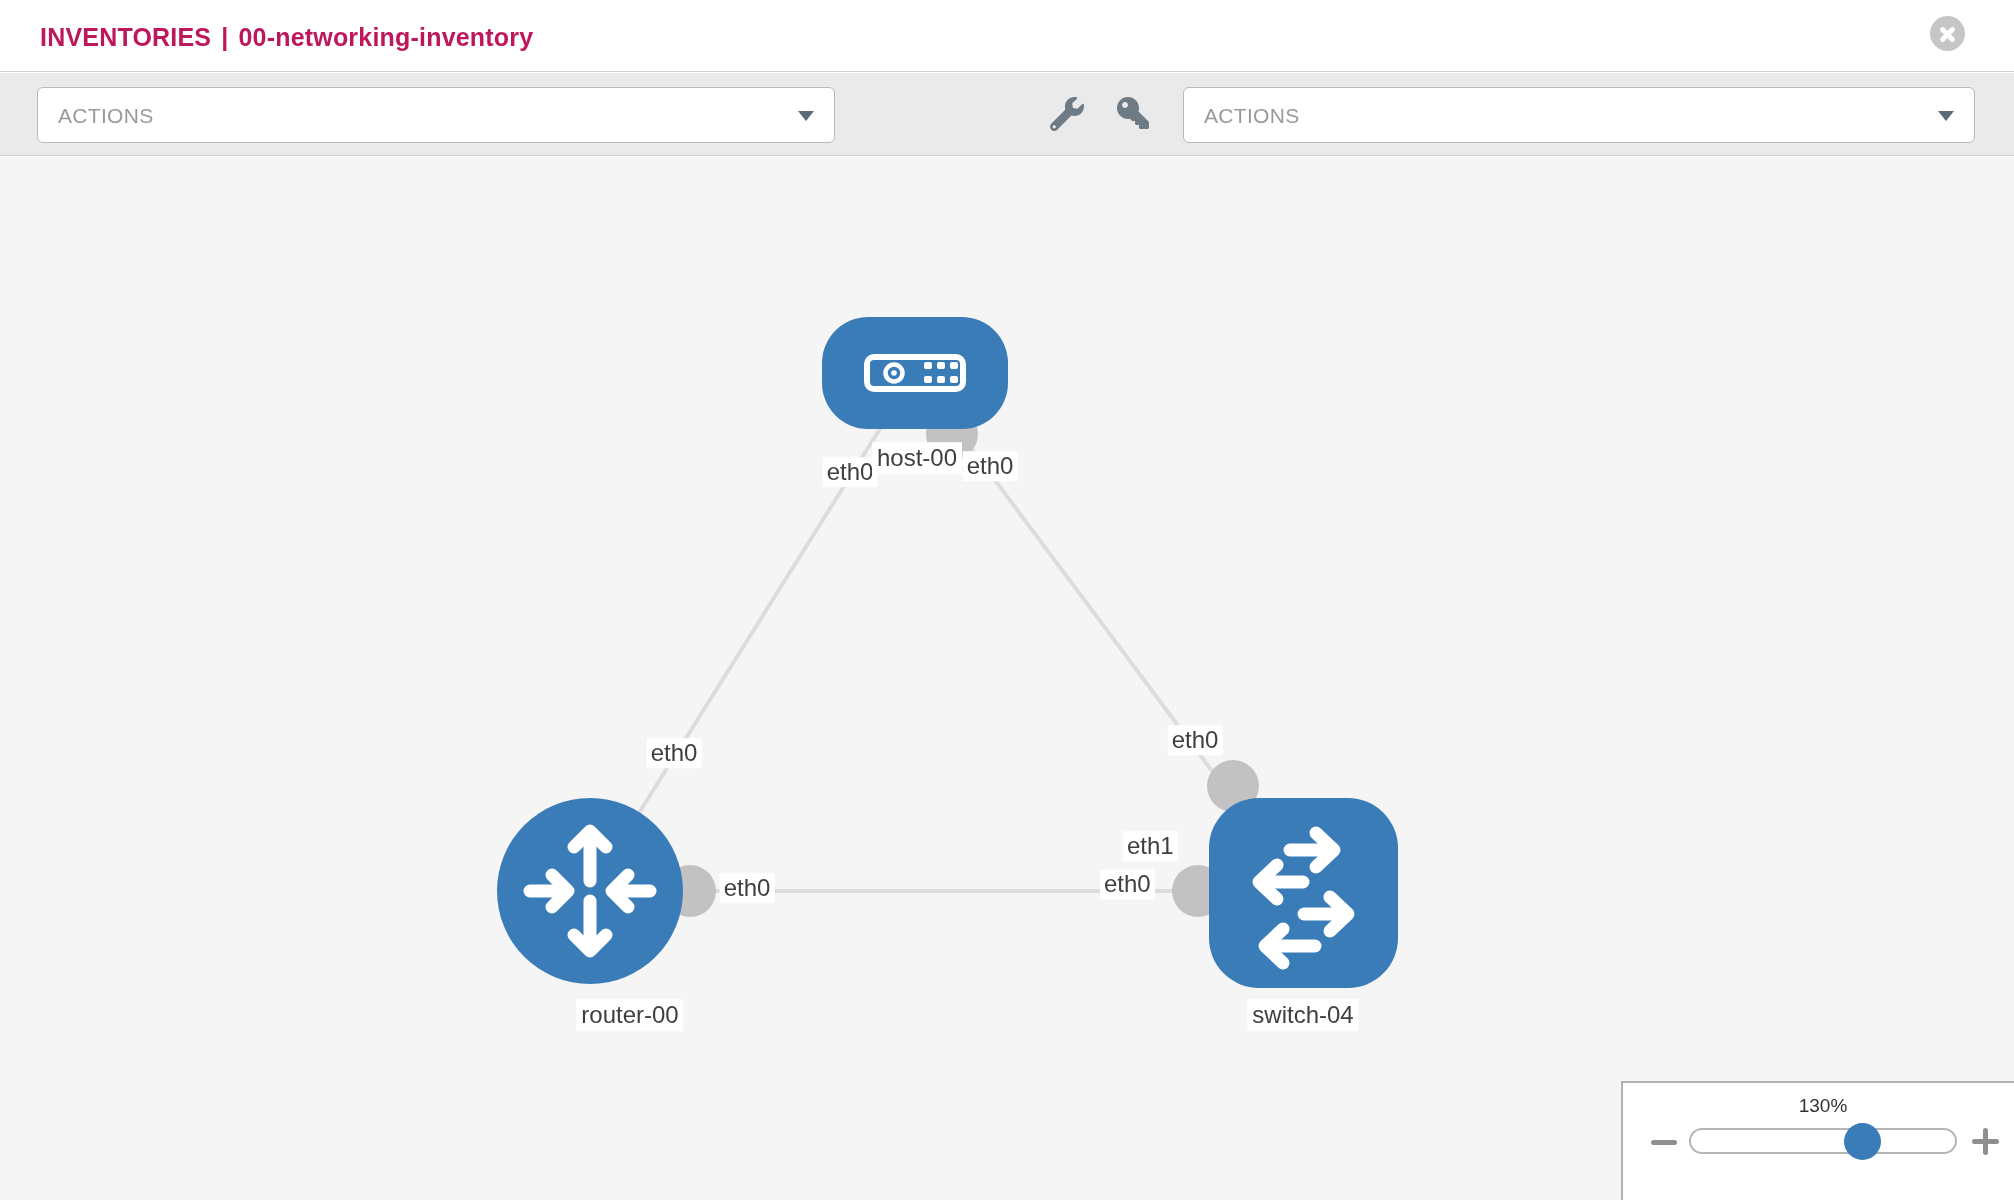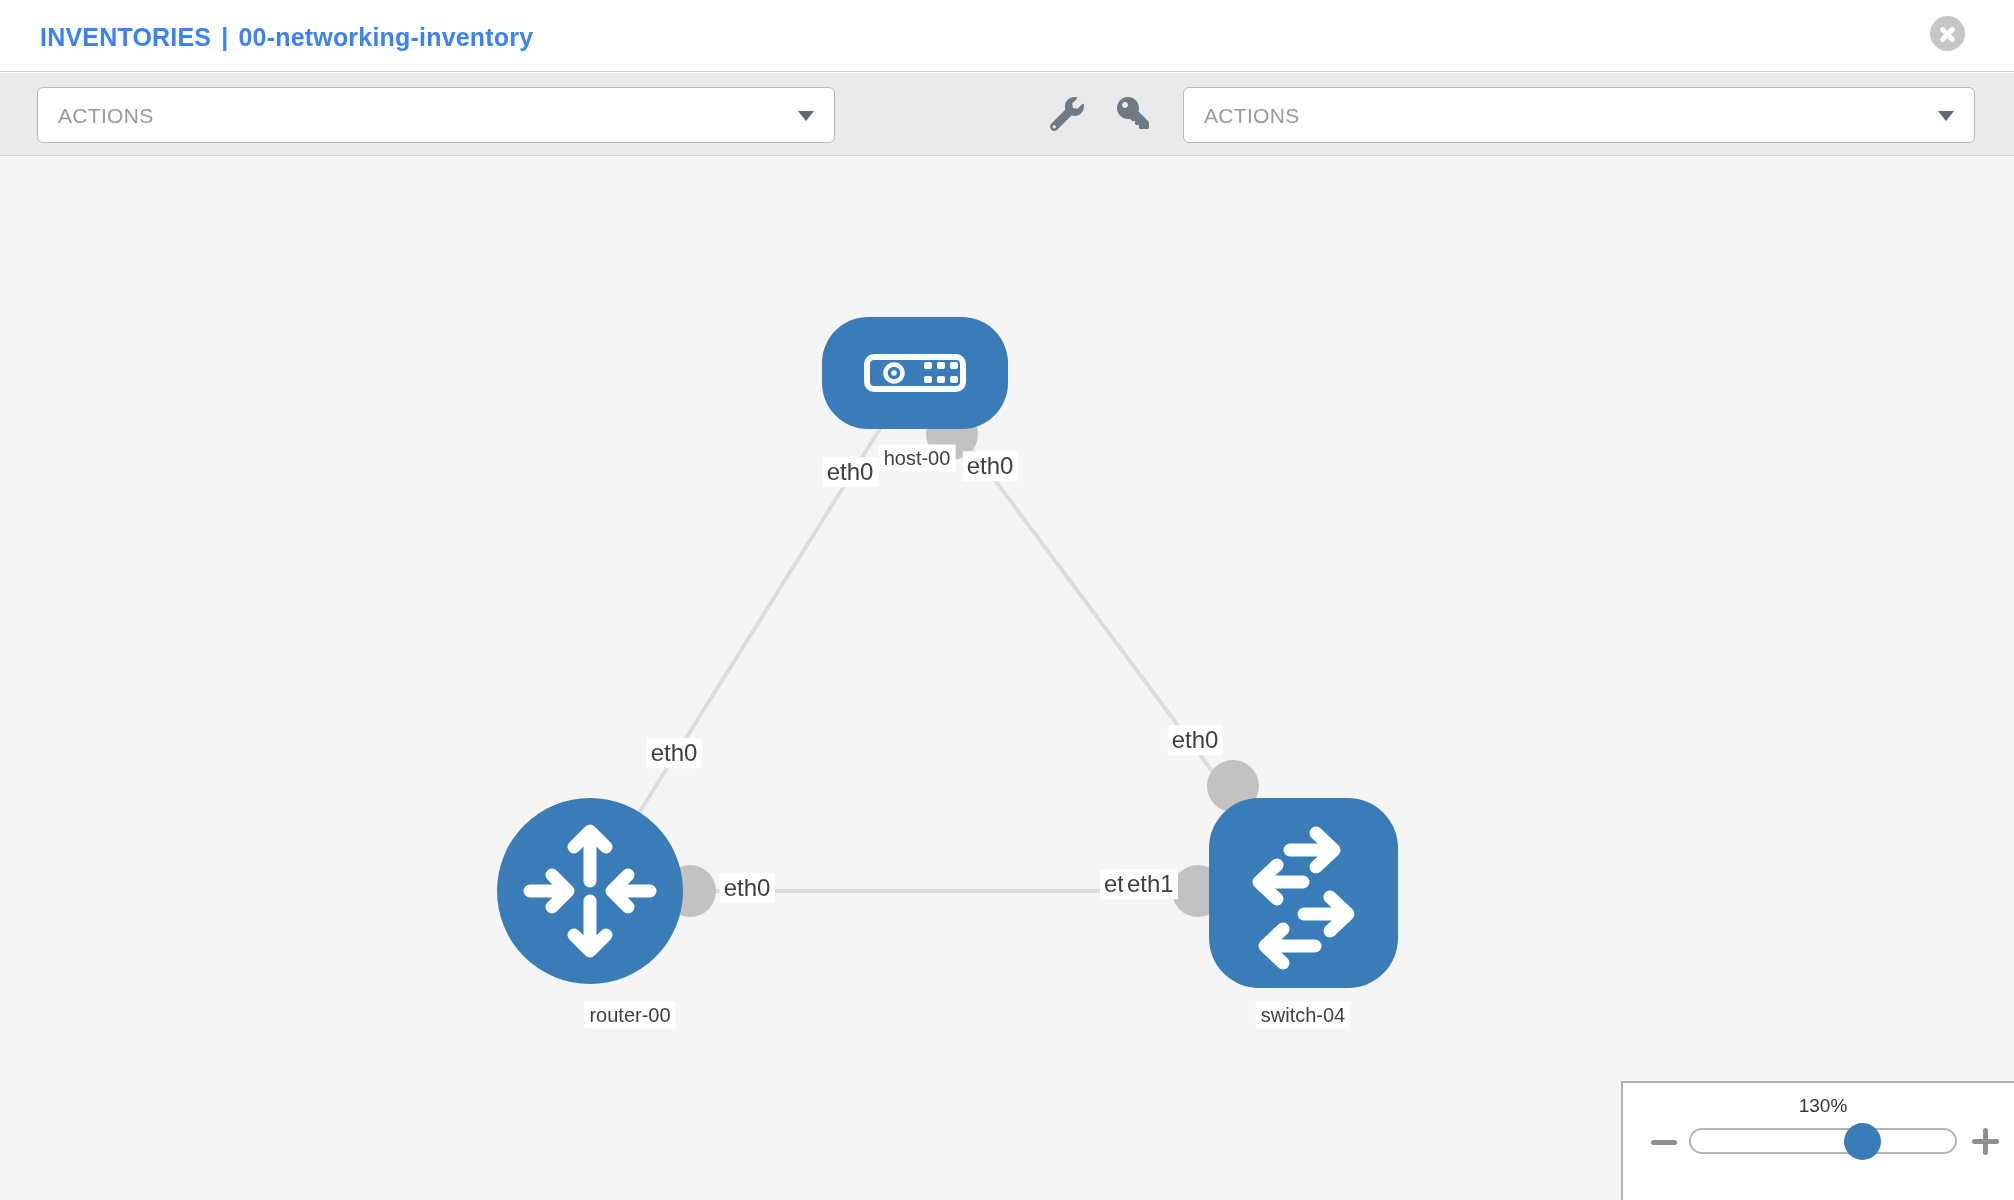--- a/index.html
+++ b/index.html
@@ -8,21 +8,21 @@
   }
   *{box-sizing:border-box;margin:0;padding:0;}
   html,body{width:2014px;height:1200px;overflow:hidden;background:#fff;
     font-family:"Liberation Sans","DejaVu Sans",sans-serif;}
   .window{position:relative;width:2014px;height:1200px;background:#fff;}
 
   
   .header{position:absolute;left:0;top:0;width:2014px;height:72px;background:#fff;
     border-bottom:1px solid #d2d2d2;}
   .title{position:absolute;left:40px;top:0;height:61px;line-height:74px;
-    font-size:25px;font-weight:bold;color:#3b82f6;letter-spacing:.2px;}
+    font-size:25px;font-weight:bold;color:#be185d;letter-spacing:.2px;}
   .title .sep{padding:0 10px;}
   .close-btn{position:absolute;right:49px;top:16px;width:35px;height:35px;border-radius:50%;
     background:#c6c6c6;cursor:pointer;}
   .close-btn .bar{position:absolute;left:8px;top:15.5px;width:19px;height:5px;border-radius:2.5px;background:#fff;}
   .close-btn .bar.a{transform:rotate(45deg);}
   .close-btn .bar.b{transform:rotate(-45deg);}
 
   
   .toolbar{position:absolute;left:0;top:73px;width:2014px;height:83px;background:var(--toolbar-bg);
     border-bottom:1px solid #cfcfcf;}
@@ -43,21 +43,21 @@
   .canvas{position:absolute;left:0;top:157px;width:2014px;height:1043px;background:var(--canvas-bg);}
   .topo{position:absolute;left:0;top:0;}
   .topo .link{stroke:var(--link-gray);stroke-width:4;}
   .topo .connector{fill:var(--connector-gray);}
   .topo .node-shape{fill:var(--node-blue);}
   .topo .glyph{stroke:#fff;stroke-width:13;fill:none;stroke-linecap:round;stroke-linejoin:round;}
   .topo .glyph-sw{stroke:#fff;stroke-width:13;fill:none;stroke-linecap:round;stroke-linejoin:round;}
 
   .chip{position:absolute;background:#fff;color:#3f3f3f;font-size:24px;line-height:1.15;
     padding:1px 4px;white-space:nowrap;transform:translate(-50%,-50%);}
-  .chip.node-label{font-size:20px;padding:2px 5px;}
+  .chip.node-label{font-size:24px;padding:2px 5px;}
   .chip.anchor-left{transform:translateY(-50%);}
   .z1{z-index:1;} .z2{z-index:2;}
 
   
   .zoom-panel{position:absolute;right:0;bottom:0;width:393px;height:119px;background:#fff;
     border-left:2px solid #b0b0b0;border-top:2px solid #b0b0b0;margin-top:11px;}
   .zoom-level{position:absolute;left:66px;top:12px;width:268px;text-align:center;
     font-size:19px;color:#333;}
   .minus-btn{position:absolute;left:28px;top:47px;width:26px;height:26px;cursor:pointer;}
   .minus-btn .bar{position:absolute;left:0;top:10px;width:26px;height:5px;border-radius:2.5px;background:#8f8f8f;}
@@ -167,21 +167,21 @@
     <div class="chip node-label z2" style="left:917px;top:301px;">host-00</div>
     <div class="chip node-label z2" style="left:590px;top:858px;margin-left:40px;">router-00</div>
     <div class="chip node-label z2" style="left:1303px;top:858px;">switch-04</div>
 
     <div class="chip z1" style="left:850px;top:315px;">eth0</div>
     <div class="chip z1" style="left:990px;top:309px;">eth0</div>
     <div class="chip z1" style="left:674px;top:596px;">eth0</div>
     <div class="chip z1" style="left:1195px;top:583px;">eth0</div>
     <div class="chip z1" style="left:747px;top:731px;">eth0</div>
     <div class="chip anchor-left z1" style="left:1100px;top:727px;">eth0</div>
-    <div class="chip anchor-left z2" style="left:1123px;top:727px;">eth1</div>
+    <div class="chip anchor-left z2" style="left:1123px;top:689px;">eth1</div>
   </div>
 
   <div class="zoom-panel">
     <div class="zoom-level">130%</div>
     <div class="minus-btn">
       <div class="bar"></div>
     </div>
     <div class="slider-track"></div>
     <div class="slider-thumb"></div>
     <div class="plus-btn">

